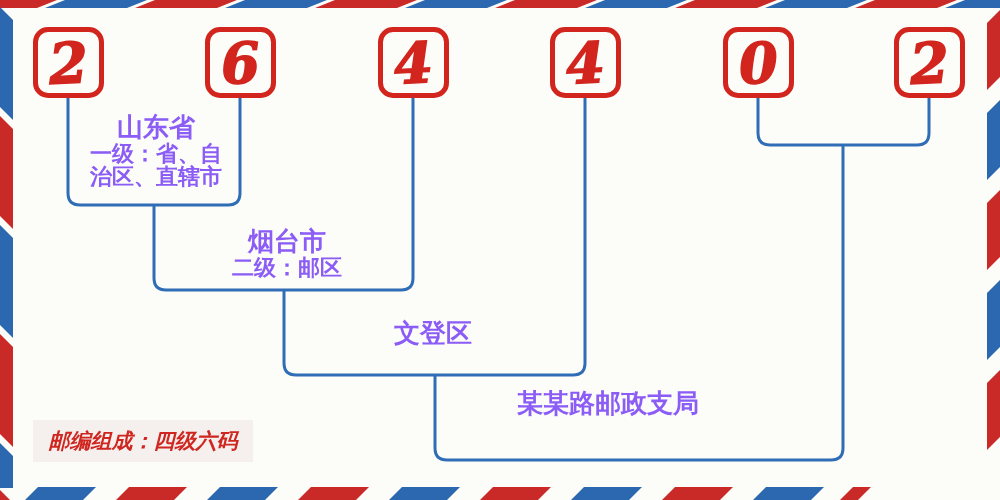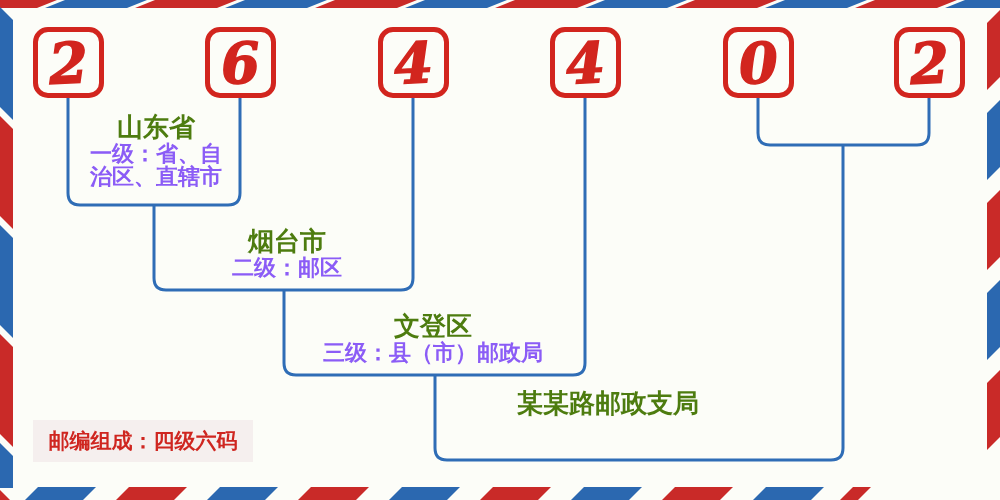--- a/index.html
+++ b/index.html
@@ -4,24 +4,24 @@
 <style>
   html,body{margin:0;padding:0;}
   .stage{position:relative;width:1000px;height:500px;background:#fcfdf8;overflow:hidden;
          font-family:"Liberation Sans","DejaVu Sans",sans-serif;}
   svg.layer{position:absolute;left:0;top:0;}
   .digit-box{position:absolute;top:27px;width:61px;height:61px;border:5px solid #d2251e;
              border-radius:15px;display:flex;align-items:center;justify-content:center;}
   .digit{font-family:"DejaVu Serif",serif;font-style:italic;font-weight:bold;
          font-size:56px;color:#d2251e;-webkit-text-stroke:1.5px #d2251e;transform:rotate(-3deg);}
   .lvl{position:absolute;transform:translateX(-50%);text-align:center;white-space:nowrap;}
-  .lvl .name{font-size:26px;font-weight:bold;color:#4d7c0f;line-height:30px;}
+  .lvl .name{font-size:26px;font-weight:bold;color:#8b5cf6;line-height:30px;}
   .lvl .desc{font-size:22px;font-weight:bold;color:#8b5cf6;line-height:23px;}
   .footer-pill{position:absolute;left:33px;top:420px;width:220px;height:42px;background:#f5efee;
-               border-radius:0;display:flex;align-items:center;justify-content:center;}
+               border-radius:0;display:flex;align-items:center;justify-content:center;font-style:italic;}
   .footer-pill span{font-size:21px;font-weight:bold;color:#cf2620;}
 </style>
 </head>
 <body>
 
 <div class="stage">
   <svg class="layer" id="border-svg" width="1000" height="500" viewBox="0 0 1000 500">
       <defs>
         <clipPath id="clipLeft">
           <rect x="0" y="0" width="20" height="488"></rect>
@@ -96,23 +96,22 @@
     <div class="name">山东省</div>
     <div class="desc">一级：省、自</div>
     <div class="desc">治区、直辖市</div>
   </div>
 
   <div class="lvl" style="left:287px;top:226px">
     <div class="name">烟台市</div>
     <div class="desc">二级：邮区</div>
   </div>
 
-  <div class="lvl" style="left:433px;top:311px">
+  <div class="lvl" style="left:433px;top:318px">
     <div class="name">文登区</div>
-    <div class="desc">三级：县（市）邮政局</div>
   </div>
 
   <div class="lvl" style="left:608px;top:388px">
     <div class="name" style="">某某路邮政支局</div>
   </div>
 
 
   <div class="footer-pill">
     <span>邮编组成：四级六码</span>
   </div>

